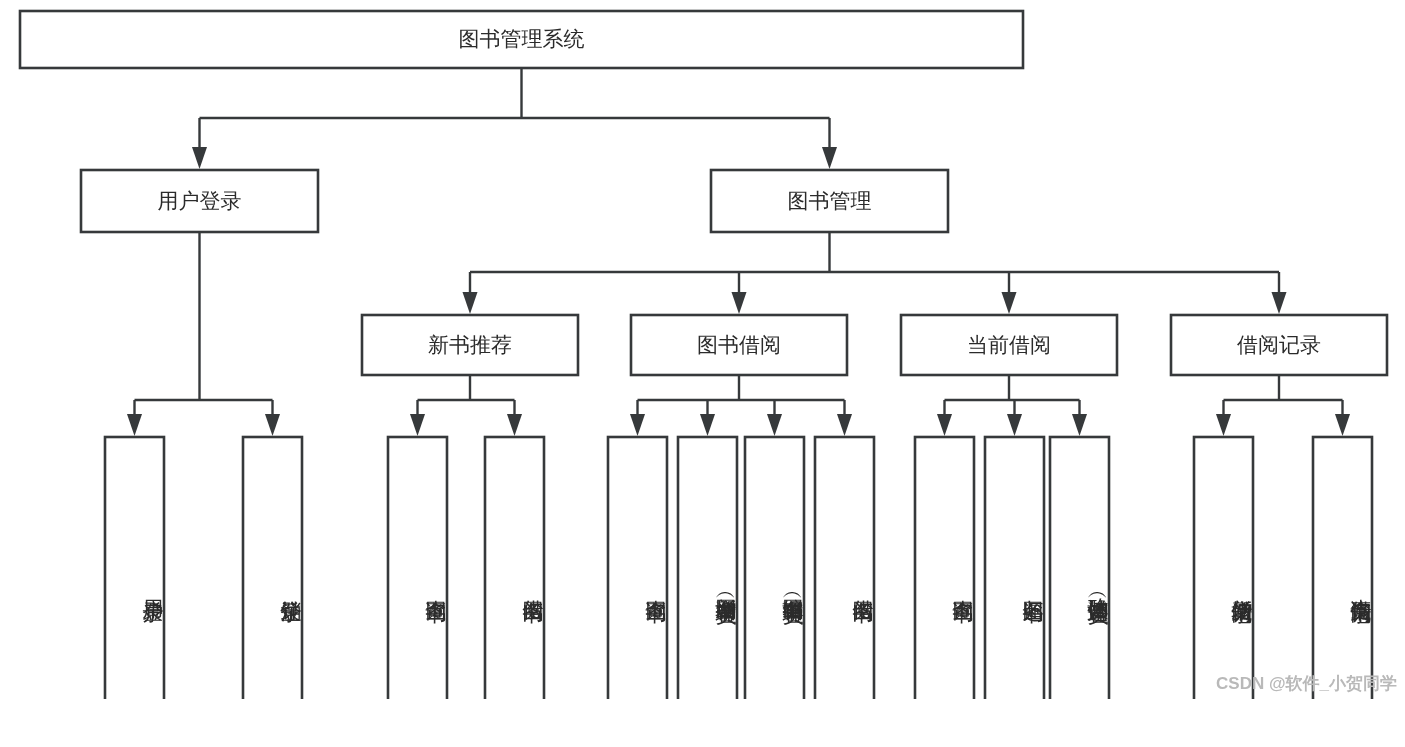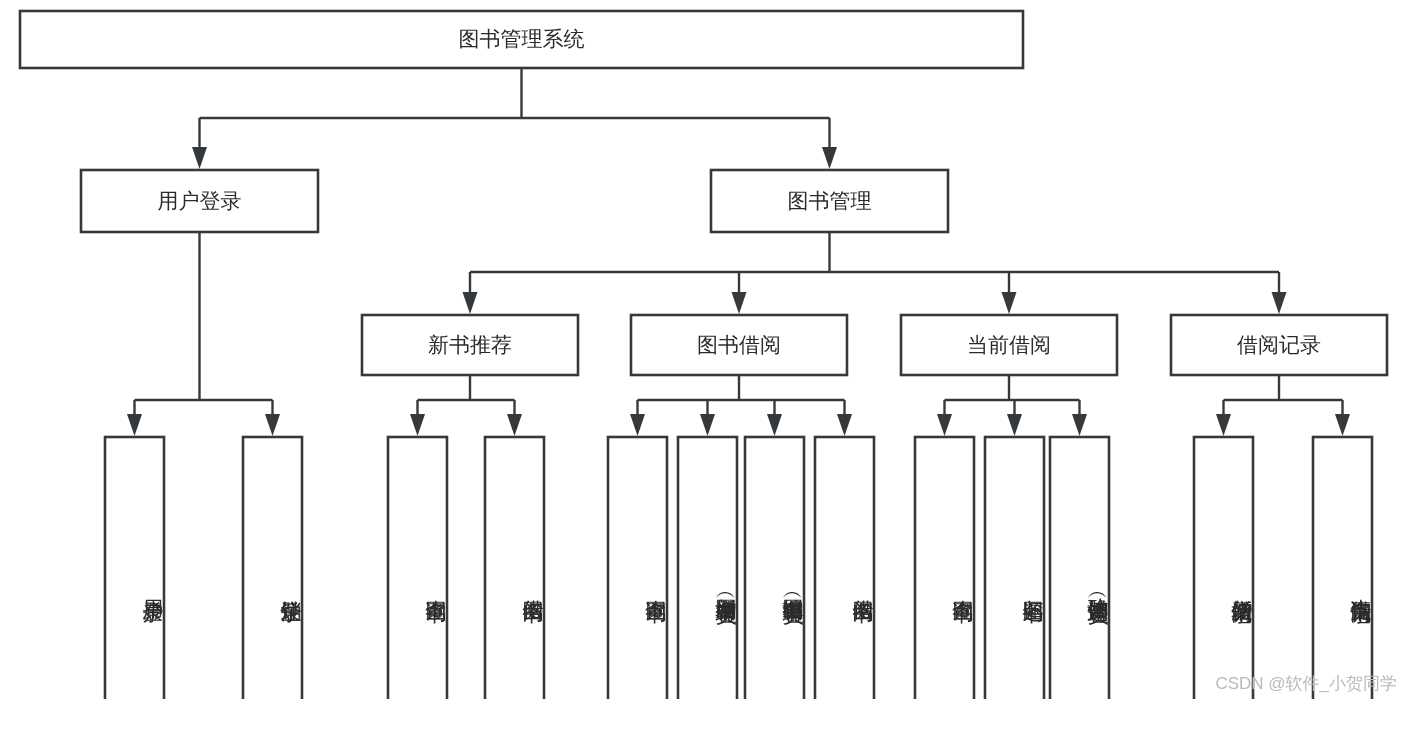--- a/index.html
+++ b/index.html
@@ -67,20 +67,21 @@
   }
   .watermark {
     position: absolute;
     right: 8px;
     bottom: 4px;
     font-family: "Liberation Sans", "DejaVu Sans", sans-serif;
     font-size: 17px;
     color: #b9b9b9;
     white-space: nowrap;
     user-select: none;
+    font-weight: bold;
   }
 </style>
 </head>
 <body>
 
 <div id="diagram-root">
 
   <svg class="flow" viewBox="0 0 1405 747">
     <g id="connectors-layer">
         <line x1="521.5" y1="68" x2="521.5" y2="118" class="conn"></line>

